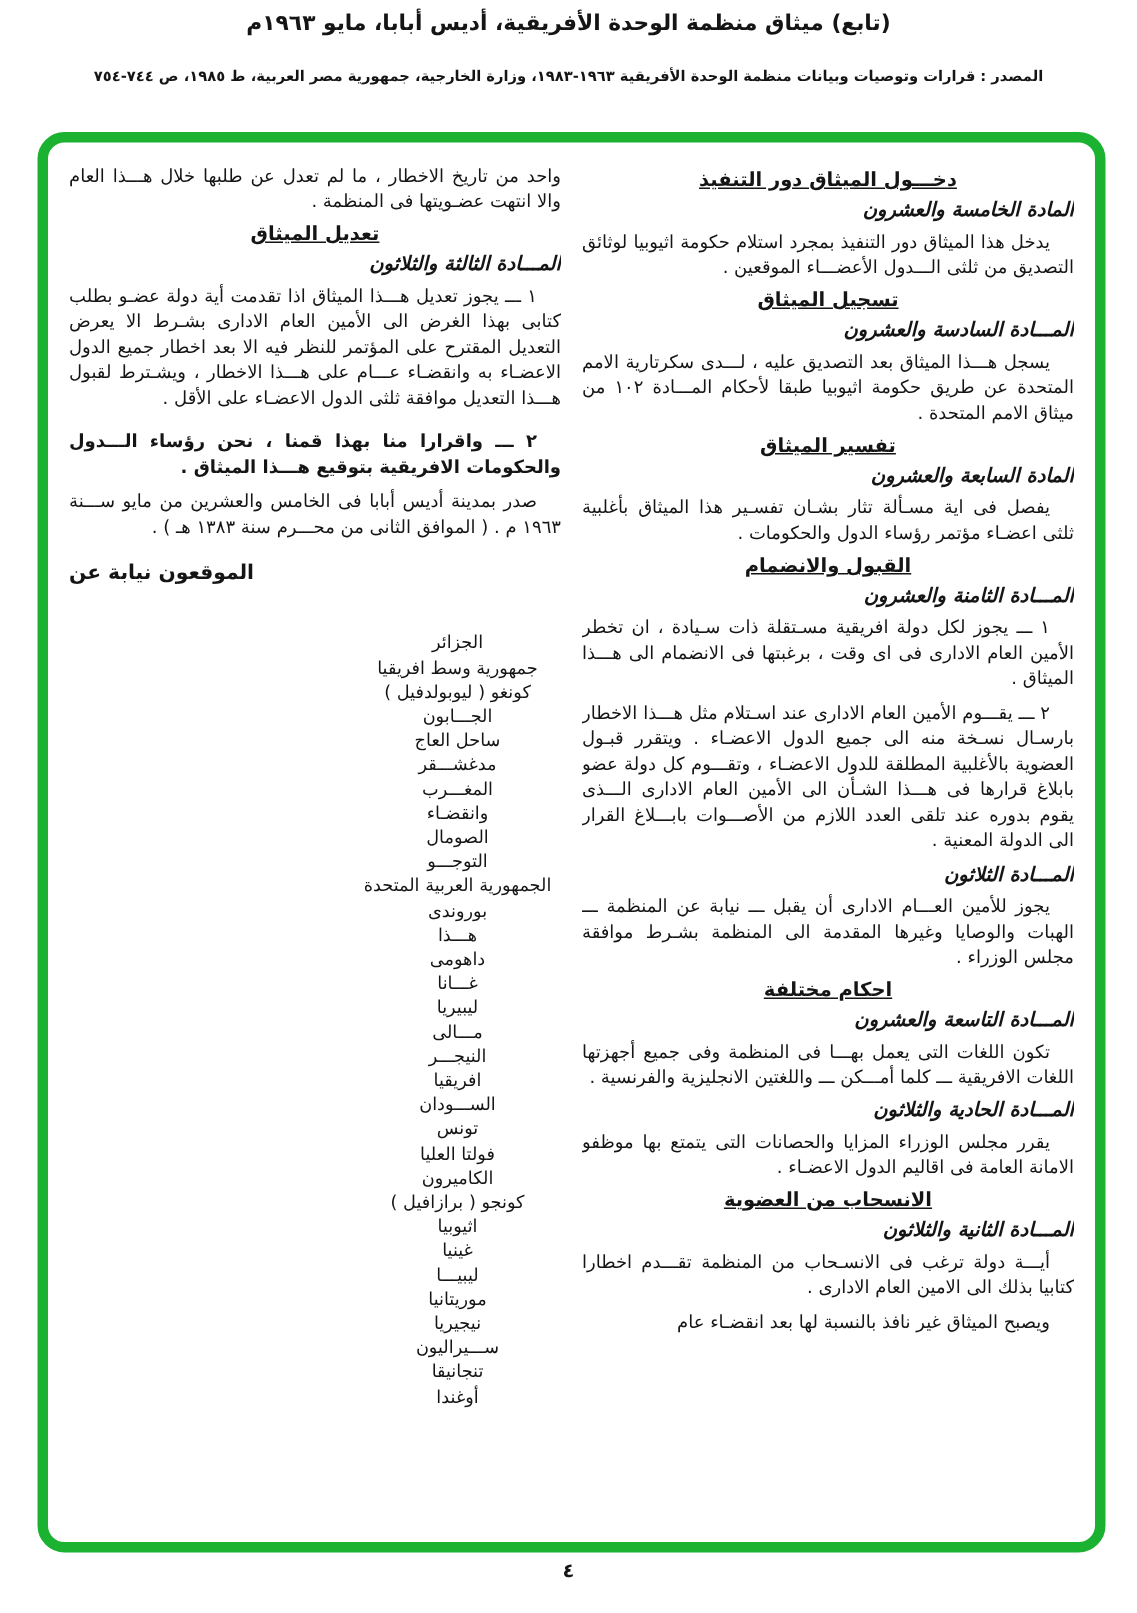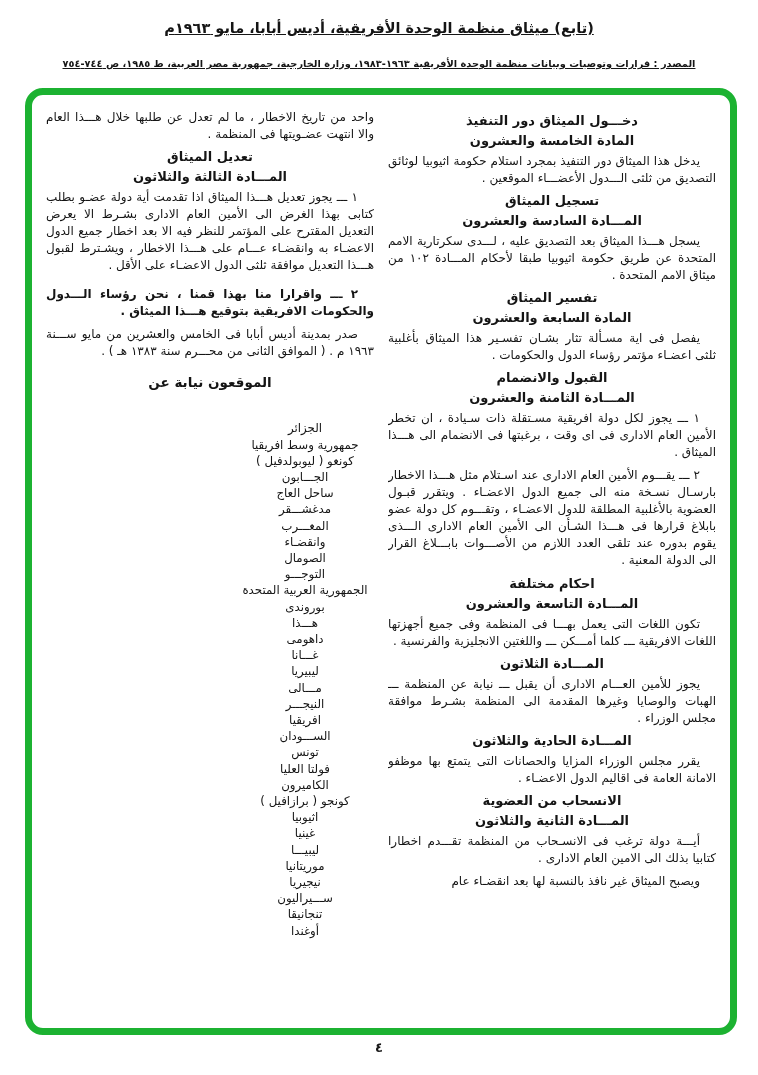--- a/index.html
+++ b/index.html
@@ -4,54 +4,54 @@
 <style>
   * { box-sizing: border-box; margin: 0; padding: 0; }
   html, body { background: #ffffff; }
   body {
     width: 758px; height: 1075px;
     position: relative; overflow: hidden;
     font-family: "DejaVu Sans", sans-serif;
     direction: rtl;
     color: #151515;
   }
-  .header { text-align: center; padding-top: 20px; text-decoration: underline; }
+  .header { text-align: center; padding-top: 8px; }
   .title  { font-size: 14.5px; font-weight: bold; letter-spacing: 0; }
   .source { font-size: 9.8px; font-weight: bold; margin-top: 22px; }
 
   .frame {
     position: absolute; top: 88px; left: 25px;
     width: 712px; height: 947px;
     border: 7px solid #1cb231;
     border-radius: 18px;
     padding: 12px 14px 8px 14px;
     background: #ffffff;
   }
   .cols { display: flex; gap: 14px; height: 100%; }
   .col  { flex: 1 1 0; overflow: hidden; }
 
   .chapter {
     font-weight: bold; font-size: 13px;
-    text-align: center; margin: 6px 0 1px 0;
+    text-align: center; margin: 6px 0 1px 0; text-decoration: underline;
   }
   .article {
     font-weight: bold; font-size: 13px;
-    text-align: center; margin: 5px 0 5px 0;
+    margin: 5px 0 5px 0; font-style: italic;
   }
   .para {
     font-size: 12px; line-height: 1.42;
     text-align: justify; margin: 2px 0 6px 0;
     text-indent: 16px;
   }
   .para.noindent { text-indent: 0; }
   .para.gap-top  { margin-top: 12px; font-weight: bold; }
 
   .sig-heading {
     font-weight: bold; font-size: 13.5px;
-    text-align: center; margin: 14px 0 8px 0;
+    text-align: left; margin: 14px 0 8px 0;
   }
   .countries {
     width: 130px;
     margin-right: 4px; margin-left: auto;
     display: flex; flex-direction: column; align-items: center; margin-top: 30px;
   }
   .country { font-size: 11.8px; line-height: 16.2px; white-space: nowrap; }
 
   .pagenum {
     position: absolute; left: 0; right: 0; top: 1040px;
@@ -90,28 +90,28 @@
       </section>
 
       <section>
         <div class="chapter">القبول والانضمام</div>
         <div class="article">المـــادة الثامنة والعشرون</div>
         <p class="para">١ ـــ يجوز لكل دولة افريقية مسـتقلة ذات سـيادة ، ان تخطر الأمين العام الادارى فى اى وقت ، برغبتها فى الانضمام الى هـــذا الميثاق .</p>
         <p class="para">٢ ـــ يقـــوم الأمين العام الادارى عند اسـتلام مثل هـــذا الاخطار بارسـال نسـخة منه الى جميع الدول الاعضـاء . ويتقرر قبـول العضوية بالأغلبية المطلقة للدول الاعضـاء ، وتقـــوم كل دولة عضو بابلاغ قرارها فى هـــذا الشـأن الى الأمين العام الادارى الـــذى يقوم بدوره عند تلقى العدد اللازم من الأصـــوات بابـــلاغ القرار الى الدولة المعنية .</p>
       </section>
 
       <section>
+        <div class="article">المـــادة الثلاثون</div>
+        <p class="para">يجوز للأمين العـــام الادارى أن يقبل ـــ نيابة عن المنظمة ـــ الهبات والوصايا وغيرها المقدمة الى المنظمة بشـرط موافقة مجلس الوزراء .</p>
+      </section>
+
+      <section>
         <div class="chapter">احكام مختلفة</div>
         <div class="article">المـــادة التاسعة والعشرون</div>
         <p class="para">تكون اللغات التى يعمل بهـــا فى المنظمة وفى جميع أجهزتها اللغات الافريقية ـــ كلما أمـــكن ـــ واللغتين الانجليزية والفرنسية .</p>
-      </section>
-
-      <section>
-        <div class="article">المـــادة الثلاثون</div>
-        <p class="para">يجوز للأمين العـــام الادارى أن يقبل ـــ نيابة عن المنظمة ـــ الهبات والوصايا وغيرها المقدمة الى المنظمة بشـرط موافقة مجلس الوزراء .</p>
       </section>
 
       <section>
         <div class="article">المـــادة الحادية والثلاثون</div>
         <p class="para">يقرر مجلس الوزراء المزايا والحصانات التى يتمتع بها موظفو الامانة العامة فى اقاليم الدول الاعضـاء .</p>
       </section>
 
       <section>
         <div class="chapter">الانسحاب من العضوية</div>
         <div class="article">المـــادة الثانية والثلاثون</div>

